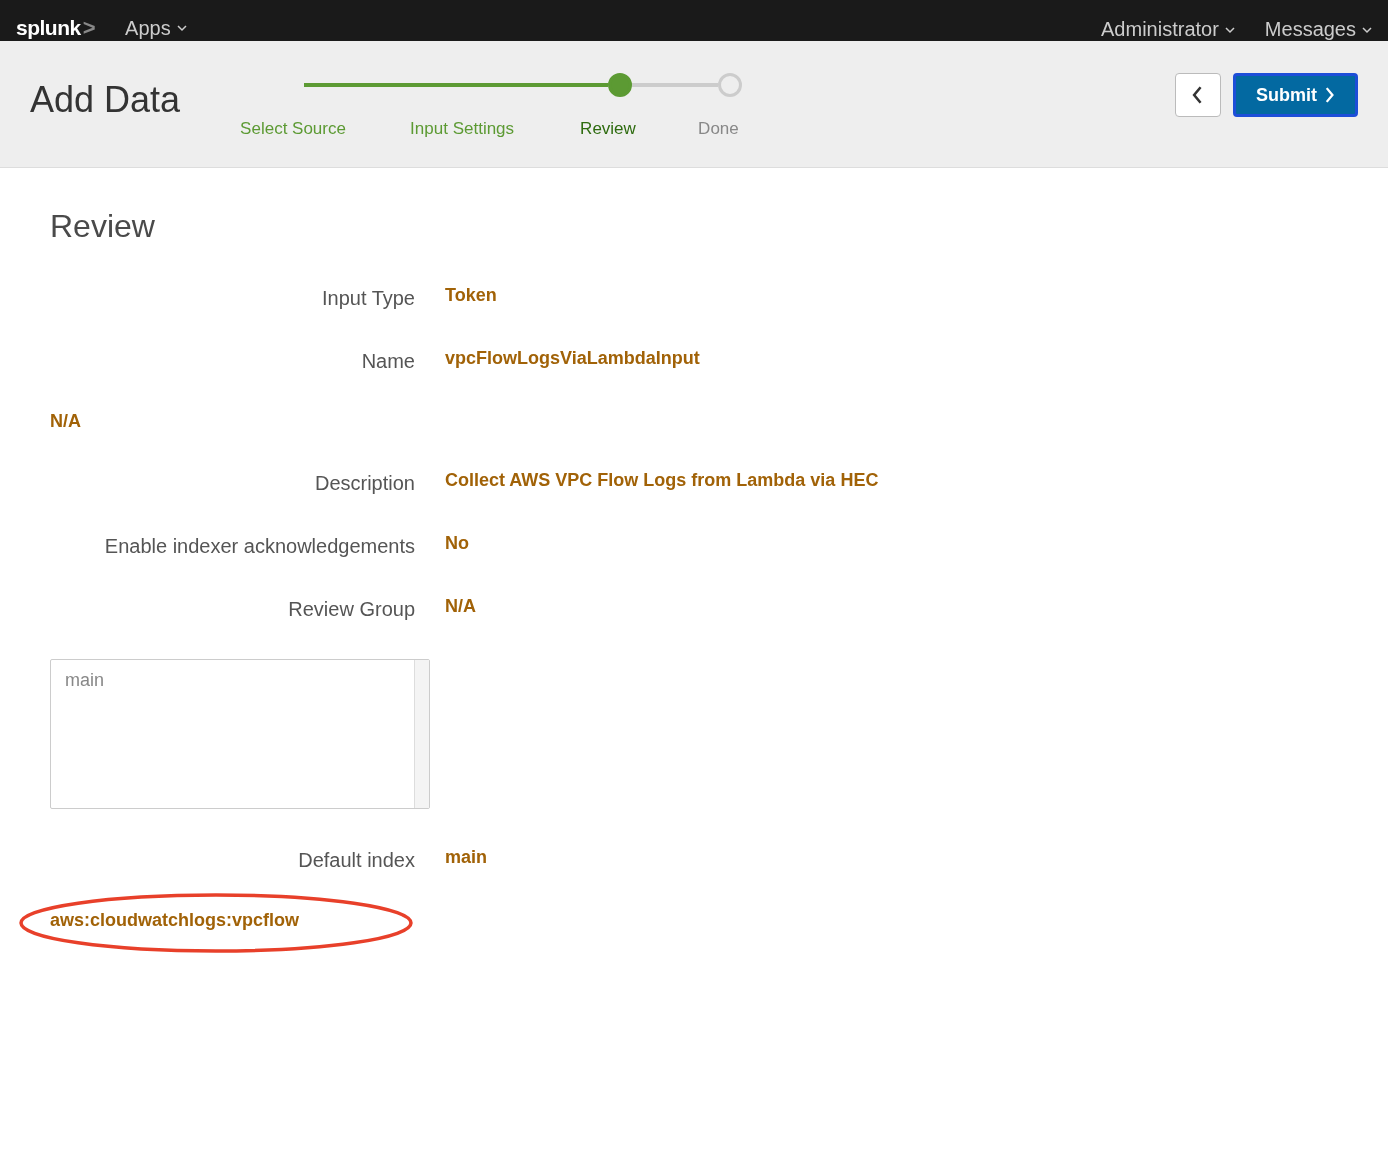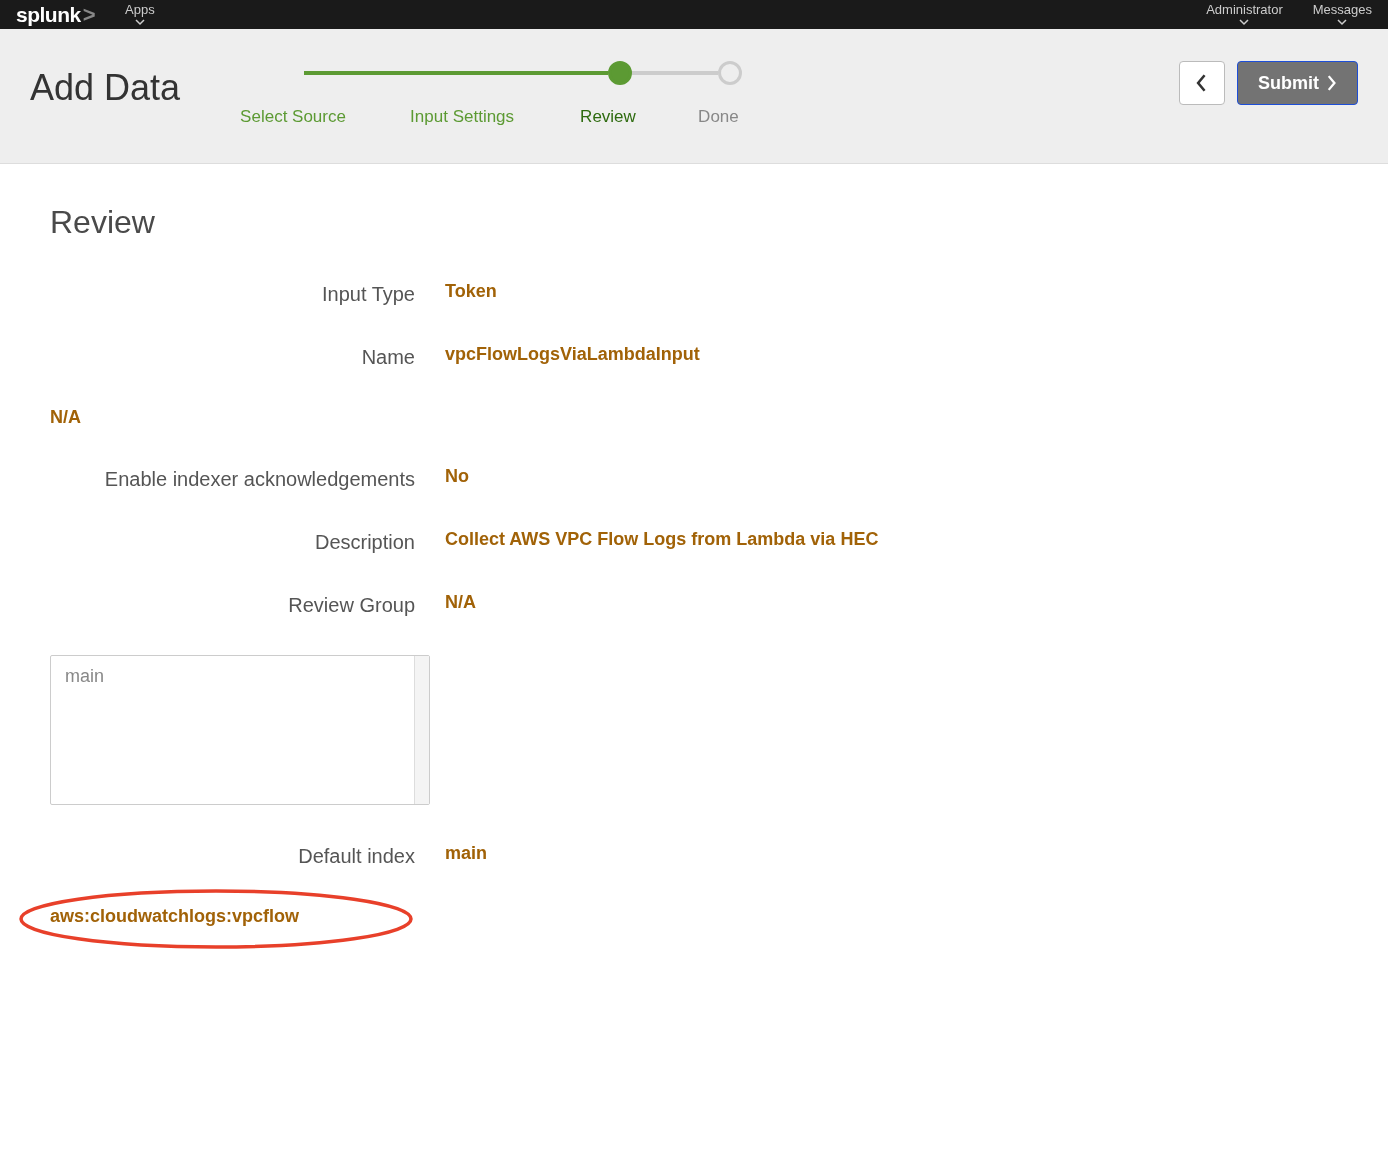--- a/index.html
+++ b/index.html
@@ -6,53 +6,52 @@
     body {
       font-family: "Helvetica Neue", Helvetica, Arial, sans-serif;
       background: #fff;
       color: #333;
       width: 1388px;
     }
 
     
     .navbar {
       background: #1a1a1a;
-      height: 29px;
-      display: flex;
-      align-items: center;
+      height: 41px;
+      display: flex;
+      align-items: flex-end;
       padding: 0 16px;
       color: #ccc;
     }
     .navbar-left { display: flex; align-items: center; gap: 30px; }
     .navbar-right { margin-left: auto; display: flex; align-items: center; gap: 30px; }
     .logo {
       display: flex;
       align-items: baseline;
       font-weight: 700;
       font-size: 21px;
       color: #fff;
       letter-spacing: -0.5px;
     }
     .logo .angle { color: #888; font-weight: 700; margin-left: 2px; font-size: 22px; }
     .nav-item {
       display: flex;
       align-items: center;
-      gap: 0;
+      gap: 6px;
       color: #ccc;
-      font-size: 13px;
+      font-size: 20px;
       cursor: pointer;
-      flex-direction: column;
     }
     .nav-item svg { width: 10px; height: 10px; }
 
     
     .subbar {
       background: #eee;
       border-bottom: 1px solid #ddd;
-      padding: 28px 30px 36px 30px;
+      padding: 28px 30px 28px 30px;
       display: flex;
       align-items: flex-start;
     }
     .page-title {
       font-size: 36px;
       font-weight: 400;
       color: #333;
       margin-right: 60px;
       margin-top: 10px;
     }
@@ -117,22 +116,22 @@
       padding: 0 14px;
     }
     .btn-back {
       background: #fff;
       border: 1px solid #bbb;
       color: #333;
       width: 46px;
       padding: 0;
     }
     .btn-submit {
-      background: #737373;
-      border: 1px solid #1d4ed8;
+      background: #0369a1;
+      border: 3px solid #1d4ed8;
       color: #fff;
       padding: 0 20px;
       gap: 6px;
     }
 
     
     .content {
       padding: 40px 50px 60px 50px;
     }
     .section-title {
@@ -268,27 +267,27 @@
   <div class="review-row">
     <div class="review-label">Name</div>
     <div class="review-value">vpcFlowLogsViaLambdaInput</div>
   </div>
 
   <div class="review-row">
     <div class="review-value">N/A</div>
   </div>
 
   <div class="review-row">
+    <div class="review-label">Description</div>
+    <div class="review-value">Collect AWS VPC Flow Logs from Lambda via HEC</div>
+  </div>
+
+  <div class="review-row">
     <div class="review-label">Enable indexer acknowledgements</div>
     <div class="review-value">No</div>
-  </div>
-
-  <div class="review-row">
-    <div class="review-label">Description</div>
-    <div class="review-value">Collect AWS VPC Flow Logs from Lambda via HEC</div>
   </div>
 
   <div class="review-row">
     <div class="review-label">Review Group</div>
     <div class="review-value">N/A</div>
   </div>
 
   <div class="review-row">
     <div class="indexes-box">
       <span>main</span>

